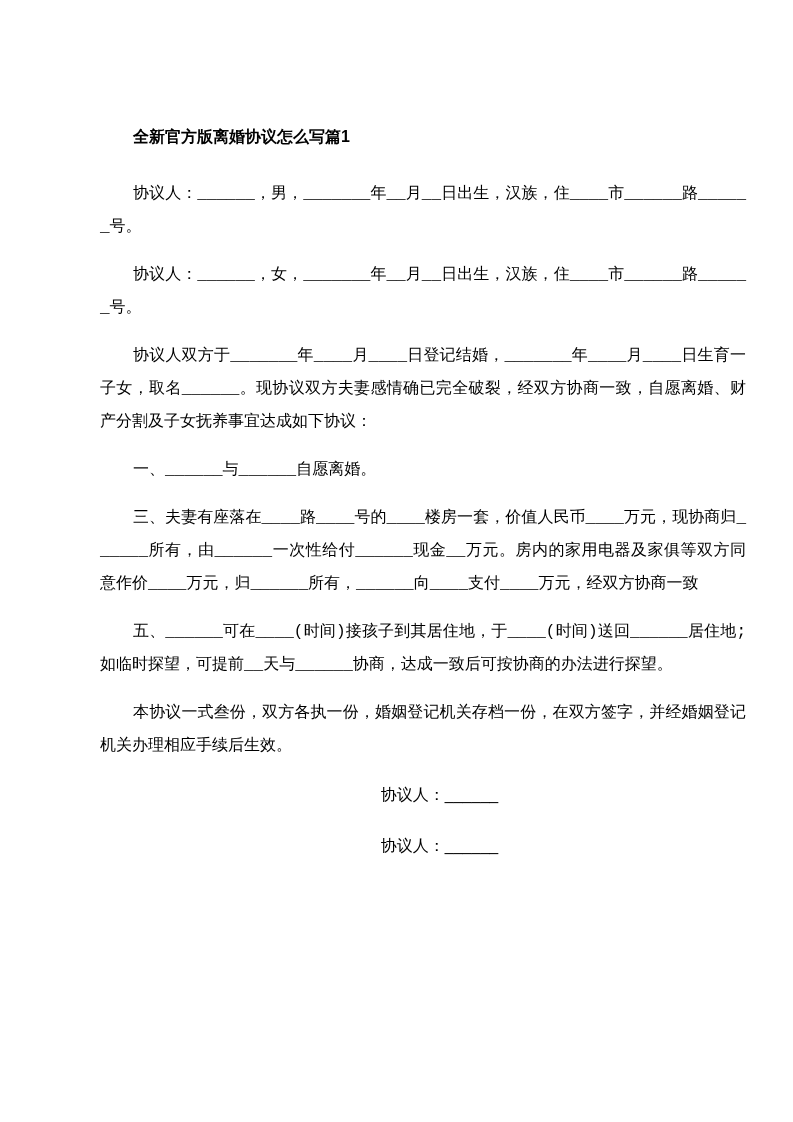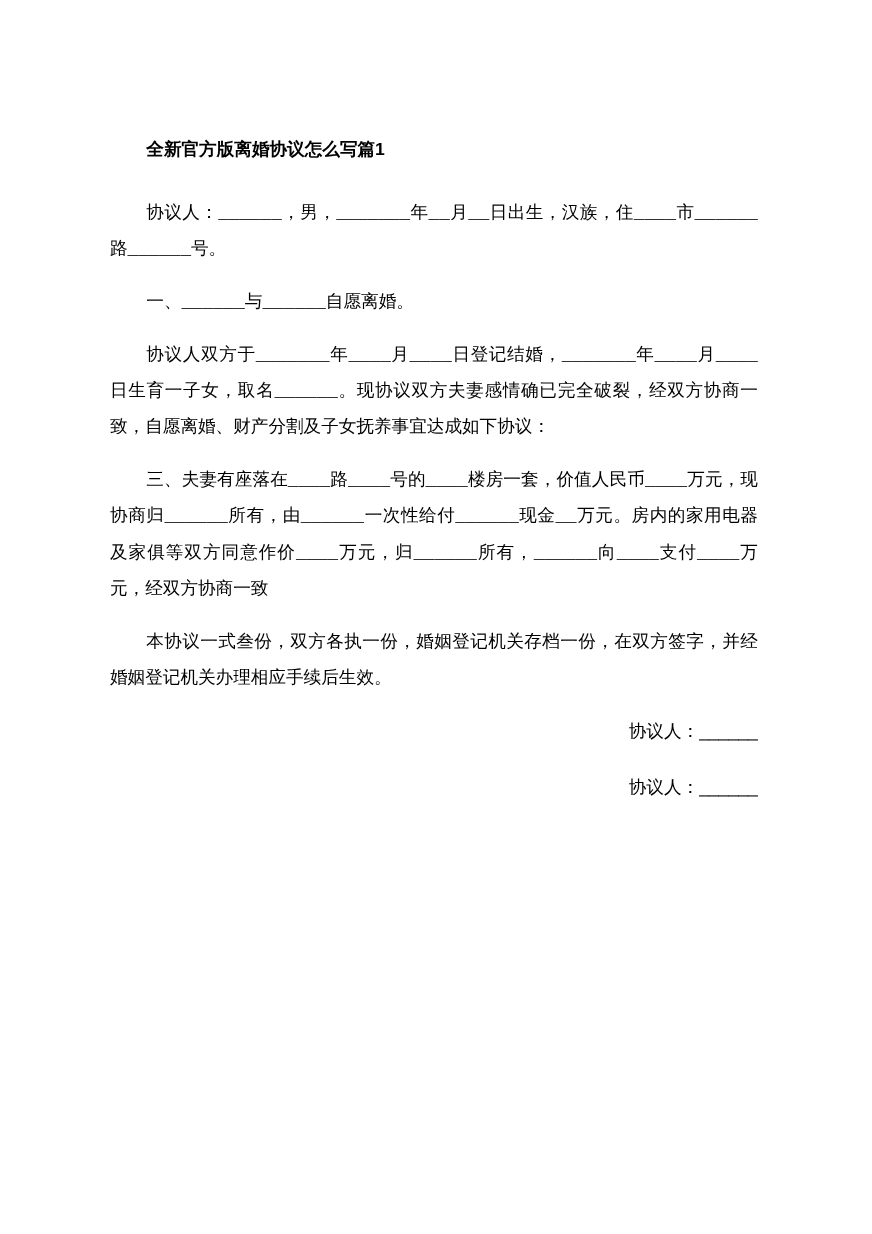--- a/index.html
+++ b/index.html
@@ -10,58 +10,60 @@
   .page {
     position: relative;
     width: 793px;
     height: 1122px;
     box-sizing: border-box;
     background: #ffffff;
     color: #000000;
     font-family: "Liberation Sans", "DejaVu Sans", sans-serif;
     font-size: 16px;
     line-height: 33px;
-    padding: 120px 104px 0 100px;
+    padding: 120px 47px 0 100px;
     overflow: hidden;
   }
   .para {
     margin: 0 0 15px 0;
     text-align: justify;
     text-indent: 33px;
     word-break: break-all;
     font-family: Liberation Mono, monospace;
   }
   .title {
     font-weight: bold;
     text-align: left;
     margin: 0 0 25px 0;
     text-indent: 33px;
   }
   .signature {
-    text-align: right;
+    text-align: center;
     margin: 0 0 18px 0;
     text-indent: 33px;
   }
 </style>
 </head>
 <body>
 
 <div class="page">
   <p class="title">全新官方版离婚协议怎么写篇1</p>
 
   <p class="para">协议人：______，男，_______年__月__日出生，汉族，住____市______路______号。</p>
 
+  <p class="para">协议人：______，女，_______年__月__日出生，汉族，住____市______路______号。</p>
+
+  <p class="para">协议人双方于_______年____月____日登记结婚，_______年____月____日生育一子女，取名______。现协议双方夫妻感情确已完全破裂，经双方协商一致，自愿离婚、财产分割及子女抚养事宜达成如下协议：</p>
 
   <p class="para">一、______与______自愿离婚。</p>
-
-  <p class="para">协议人双方于_______年____月____日登记结婚，_______年____月____日生育一子女，取名______。现协议双方夫妻感情确已完全破裂，经双方协商一致，自愿离婚、财产分割及子女抚养事宜达成如下协议：</p>
 
 
   <p class="para">三、夫妻有座落在____路____号的____楼房一套，价值人民币____万元，现协商归______所有，由______一次性给付______现金__万元。房内的家用电器及家俱等双方同意作价____万元，归______所有，______向____支付____万元，经双方协商一致</p>
 
 
+  <p class="para">五、______可在____(时间)接孩子到其居住地，于____(时间)送回______居住地;如临时探望，可提前__天与______协商，达成一致后可按协商的办法进行探望。</p>
 
   <p class="para">本协议一式叁份，双方各执一份，婚姻登记机关存档一份，在双方签字，并经婚姻登记机关办理相应手续后生效。</p>
 
   <p class="signature">协议人：______</p>
 
   <p class="signature">协议人：______</p>
 </div>
 
 </body></html>

